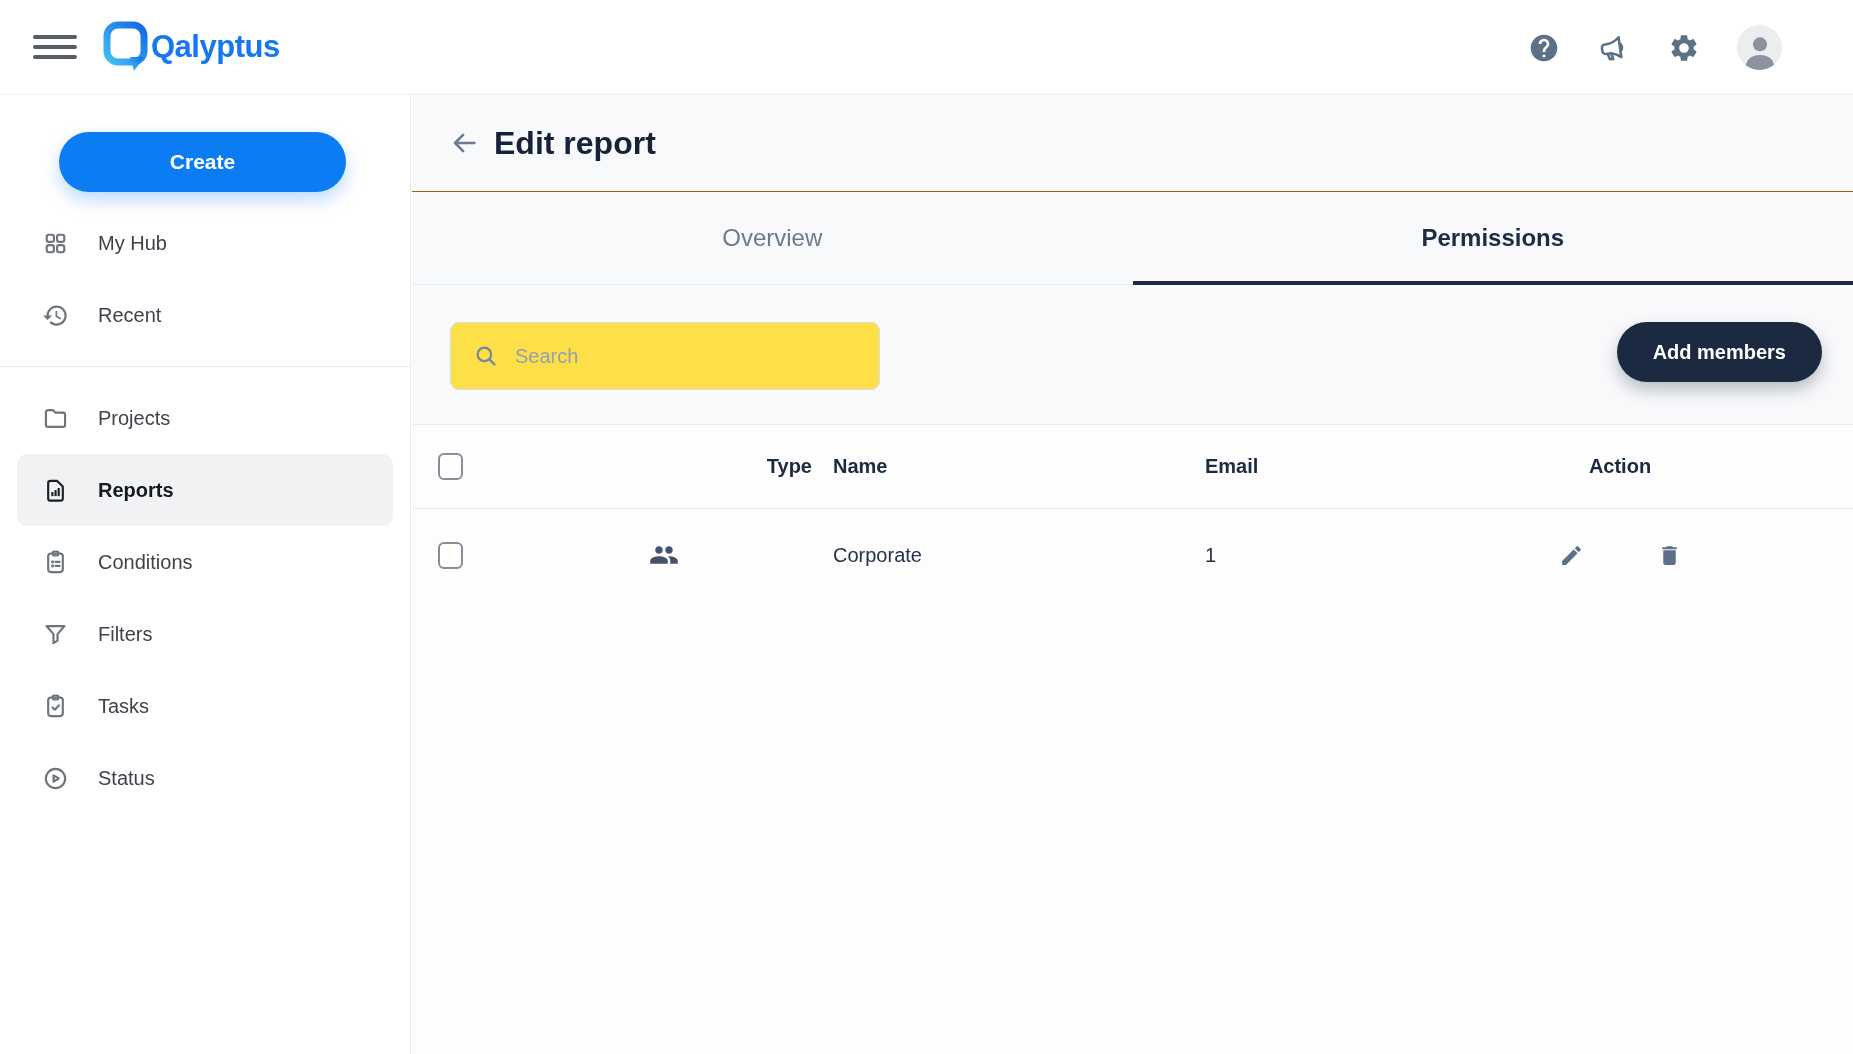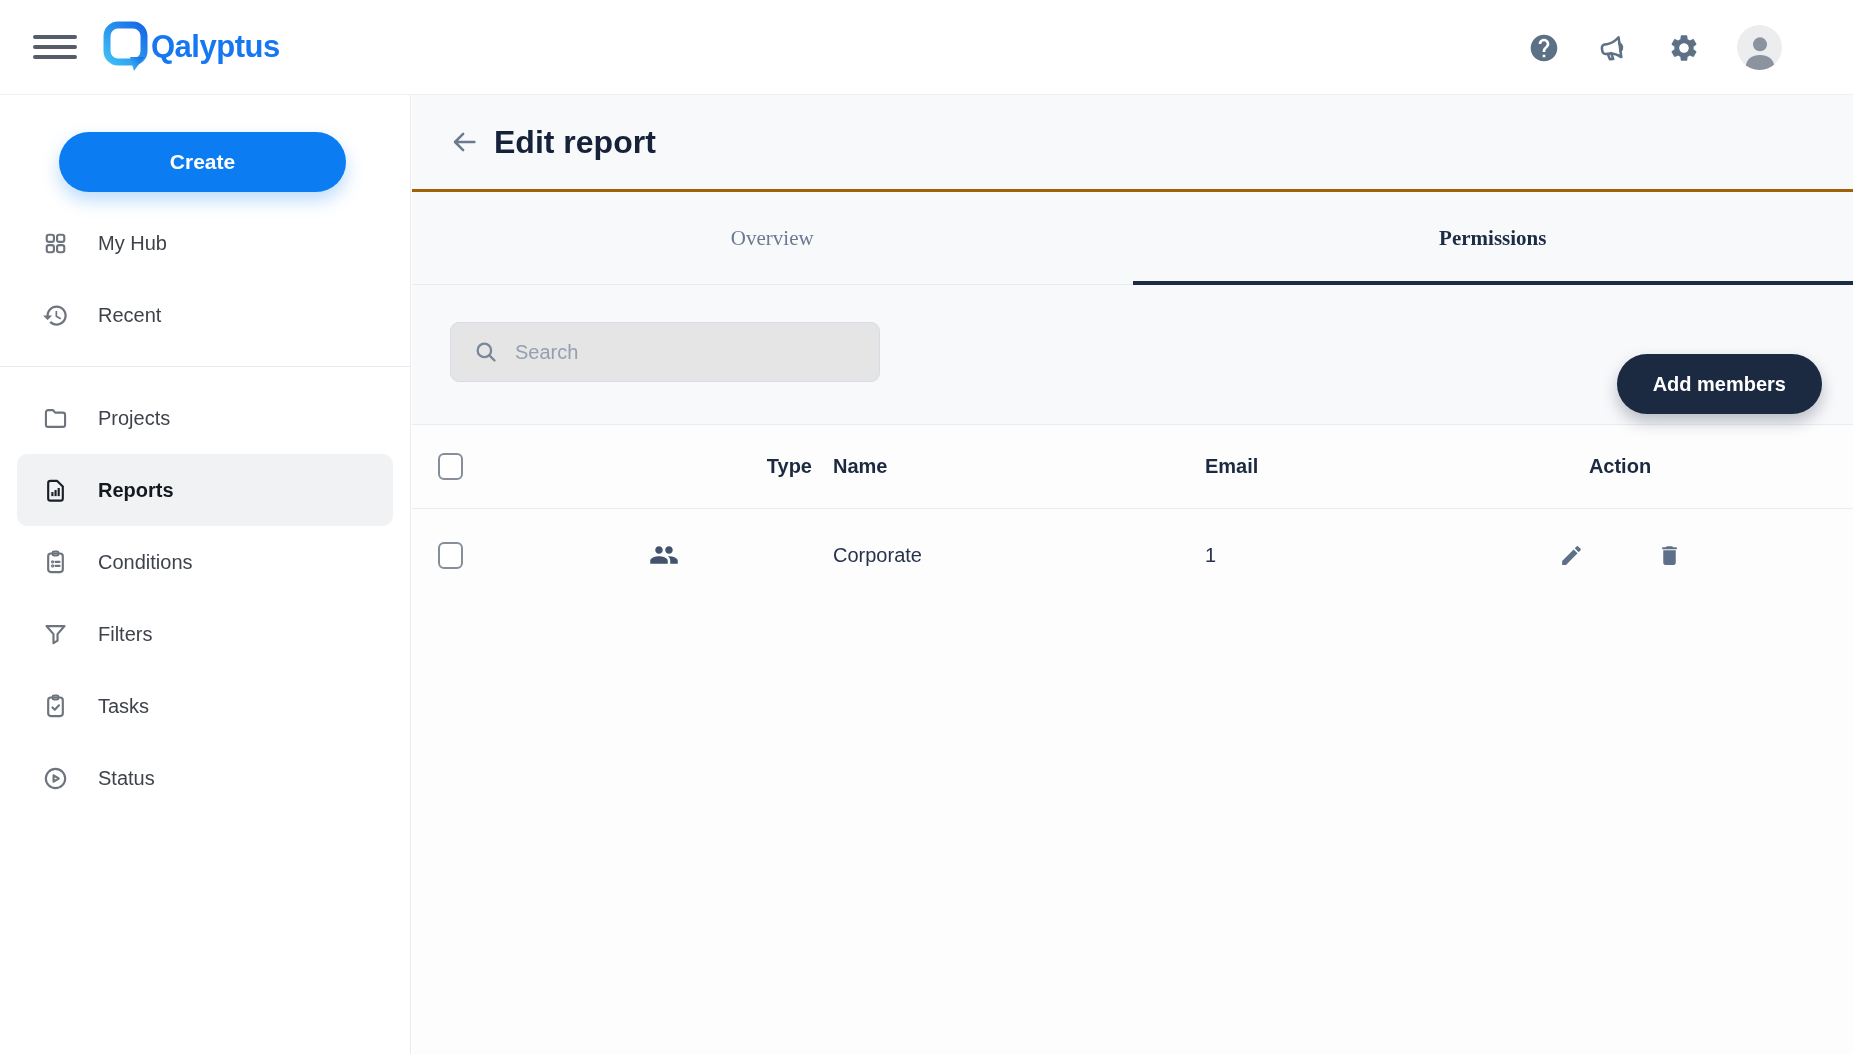--- a/index.html
+++ b/index.html
@@ -65,57 +65,56 @@
   .nav-item.active .nav-icon { color: #1b2027; }
   .side-divider { border: none; border-top: 1px solid #e9ebef; margin: 15px 0; }
 
   
   .main {
     position: absolute; top: 95px; left: 412px; right: 0; bottom: 0;
     background: #f8f9fb; display: flex; flex-direction: column;
   }
   .title-row {
     height: 97px; display: flex; align-items: center; padding-left: 36px; gap: 12px;
-    border-bottom: 3px solid #a16207; flex: 0 0 auto;
+    border-bottom: 1px solid #a16207; flex: 0 0 auto;
   }
   .back-btn { background: none; border: none; cursor: pointer; color: #6b7a90;
               width: 34px; height: 34px; display:flex; align-items:center; justify-content:center; }
   .back-btn svg { width: 30px; height: 30px; }
   .page-title { font-size: 32px; font-weight: 700; color: #16213a; }
 
   .tabbar { height: 93px; display: flex; border-bottom: 1px solid #e9ecf1; flex: 0 0 auto; }
   .tab {
     flex: 1 1 50%; background: none; border: none; cursor: pointer; position: relative;
-    font-family: Liberation Serif, serif; font-size: 21px; color: #6b7a90;
+    font-family: Liberation Sans, sans-serif; font-size: 24px; color: #6b7a90;
     display: flex; align-items: center; justify-content: center;
   }
   .tab.active { color: #1d2b45; font-weight: 700; }
   .tab.active::after {
     content: ""; position: absolute; left: 0; right: 0; bottom: -1px; height: 4px;
     background: #1d2b45;
   }
 
   .toolbar { height: 140px; position: relative; border-bottom: 1px solid #e9edf1; flex: 0 0 auto; }
   .search-box {
-    position: absolute; left: 38px; top: 37px; width: 430px; height: 60px;
-    background: #e5e5e5; border: 1px solid #d7dde6; border-radius: 9px;
+    position: absolute; left: 38px; top: 37px; width: 430px; height: 68px;
+    background: #fde047; border: 1px solid #d7dde6; border-radius: 9px;
     display: flex; align-items: center; padding-left: 22px; gap: 16px;
   }
   .search-box svg { width: 26px; height: 26px; color: #7a8798; flex: 0 0 auto; }
   .search-box input {
     border: none; outline: none; background: transparent; flex: 1;
     font-family: inherit; font-size: 20px; color: #2b3648; height: 100%;
   }
   .search-box input::placeholder { color: #94a0b0; }
   .add-members-btn {
     position: absolute; right: 31px; top: 37px; height: 60px; padding: 0 36px;
     border: none; border-radius: 30px; background: #1b2941; color: #ffffff;
     font-family: inherit; font-size: 20px; font-weight: 600; cursor: pointer;
     box-shadow: 0 8px 16px rgba(20,35,60,0.28);
-    margin-top: 32px;
   }
 
   .table-area { flex: 1 1 auto; background: #fdfdfe; }
   .t-row {
     display: grid; grid-template-columns: 104px 296px 360px 380px 136px 1fr;
     align-items: center;
   }
   .t-head { height: 84px; border-bottom: 1px solid #e9edf1; }
   .t-body-row { height: 92px; }
   .cell-check { padding-left: 26px; }

